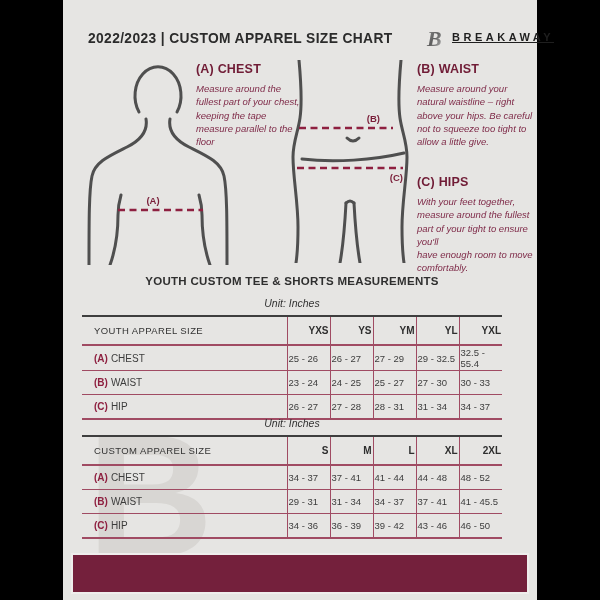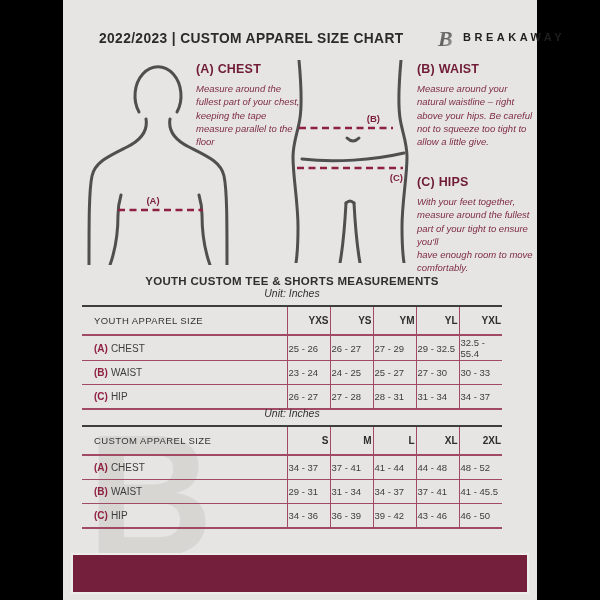--- a/index.html
+++ b/index.html
@@ -1,26 +1,26 @@
 <!DOCTYPE html>
 <html><head>
 <meta charset="utf-8">
 <style>
   html,body{margin:0;padding:0;background:#000;}
   .stage{position:relative;width:600px;height:600px;background:#000;overflow:hidden;
          font-family:"Liberation Sans",sans-serif;}
   .doc{position:absolute;left:63px;top:0;width:474px;height:600px;background:#e6e5e3;}
 
   
-  .hdr{position:absolute;top:20px;left:36px;right:22px;height:34px;display:flex;
+  .hdr{position:absolute;top:20px;left:25px;right:22px;height:34px;display:flex;
        justify-content:flex-start;align-items:center;z-index:2;}
   .hdr-title{font-weight:bold;font-size:15px;color:#2b2b2b;letter-spacing:.4px;
        display:inline-block;transform:scaleX(.92);transform-origin:left center;white-space:nowrap;}
   .brandbox{display:flex;align-items:center;gap:7px;}
-  .brand-name{font-weight:bold;font-size:11px;letter-spacing:3.5px;color:#1f1f1f;}
+  .brand-name{font-weight:bold;font-size:11px;letter-spacing:3.5px;color:#1f1f1f;text-decoration:underline;}
 
   
   .guide{position:absolute;top:58px;left:0;width:474px;height:210px;z-index:2;}
   .guide svg{position:absolute;}
   .svg-torso{left:18px;top:0;}
   .svg-lower{left:226px;top:2px;}
   .gtxt{position:absolute;}
   .gtxt h3{margin:0 0 6px 0;font-size:12.5px;font-weight:bold;color:#701c36;letter-spacing:.2px;}
   .gtxt p{margin:0;font-size:9.5px;line-height:1.4;color:#7f2b49;font-style:italic;
           white-space:pre-line;}
@@ -30,21 +30,21 @@
 
   
   .watermark{position:absolute;left:24px;top:408px;z-index:1;font-size:175px;line-height:1;
              font-weight:bold;color:#d8d6d3;user-select:none;}
 
   
   .tblwrap{position:absolute;left:0;width:458px;z-index:2;}
   .tw-youth{top:275px;}
   .tw-adult{top:407px;}
   .tbl-title{text-align:center;font-weight:bold;font-size:11.5px;color:#2f2f2f;letter-spacing:.3px;}
-  .tbl-unit{text-align:center;font-style:italic;font-size:10.5px;color:#333;margin-top:0;}
+  .tbl-unit{text-align:center;font-style:italic;font-size:10.5px;color:#333;margin-top:10px;}
   table.size{width:420px;margin:6px auto 0 auto;border-collapse:collapse;table-layout:fixed;
              border-top:2.5px solid #3e3e3e;border-bottom:2px solid #a04b63;}
   table.size th{height:25px;font-size:10px;font-weight:bold;color:#2e2e2e;
                 border-bottom:2px solid #a04b63;text-align:right;}
   table.size th.lbl{font-weight:normal;text-align:left;padding-left:12px;font-size:9.5px;
                 letter-spacing:.4px;color:#333;}
   table.size td{height:21px;font-size:9.5px;color:#3c3c3c;text-align:left;}
   table.size td.lbl{text-align:left;padding-left:12px;font-size:10px;}
   table.size td:not(:first-child),table.size th:not(:first-child){border-left:1.5px solid #a04b63;}
   table.size tbody tr+tr td{border-top:1.5px solid #a04b63;}

